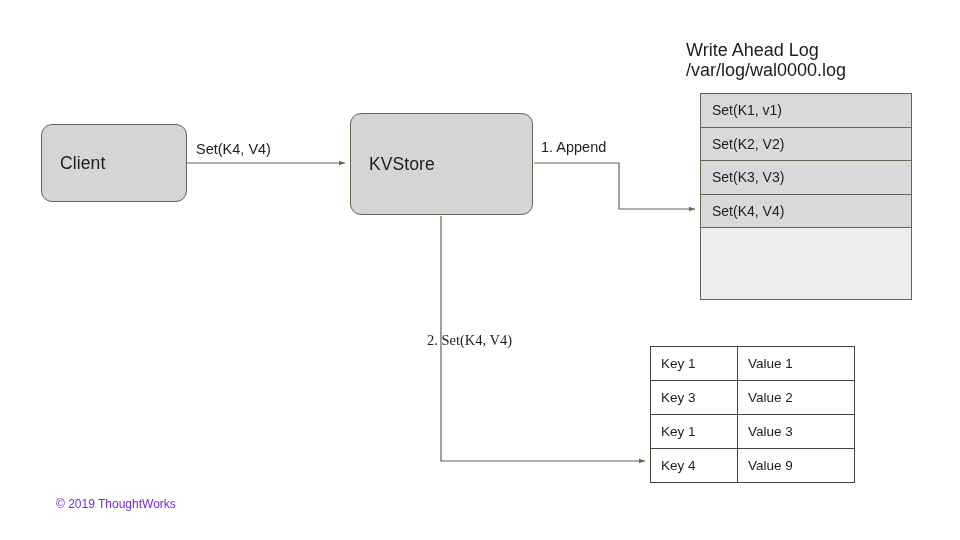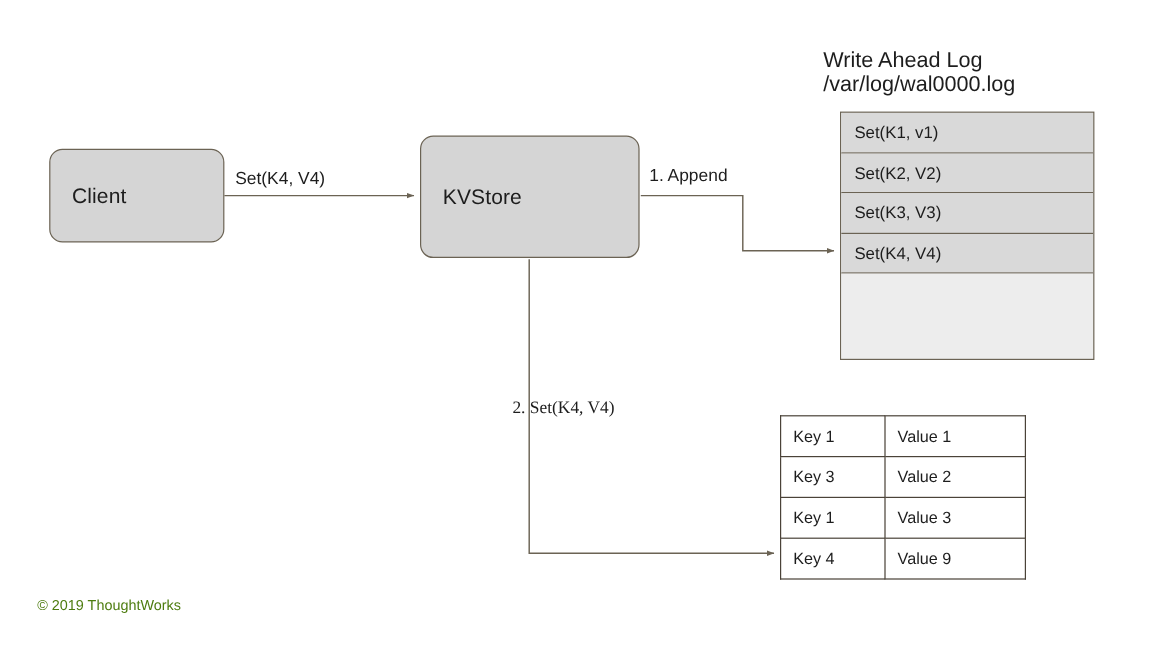--- a/index.html
+++ b/index.html
@@ -112,24 +112,24 @@
     color: #1d1d1d;
     white-space: nowrap;
   }
   #label-set-client { left: 196px; top: 141px; }
   #label-append     { left: 541px; top: 139px; }
   #label-set-store  { left: 427px; top: 332px; font-family: Liberation Serif, serif; }
 
   
   #footer {
     position: absolute;
-    left: 31px;
+    left: 56px;
     top: 497px;
     font-size: 12px;
-    color: #4d7c0f;
+    color: #6d28d9;
   }
 </style>
 </head>
 <body>
 
 <div id="canvas">
 
   <svg id="wires" viewBox="0 0 960 540" width="960" height="540">
     <defs>
       <marker id="arrowhead" markerWidth="7" markerHeight="7" refX="6.2" refY="3" orient="auto" markerUnits="userSpaceOnUse">

